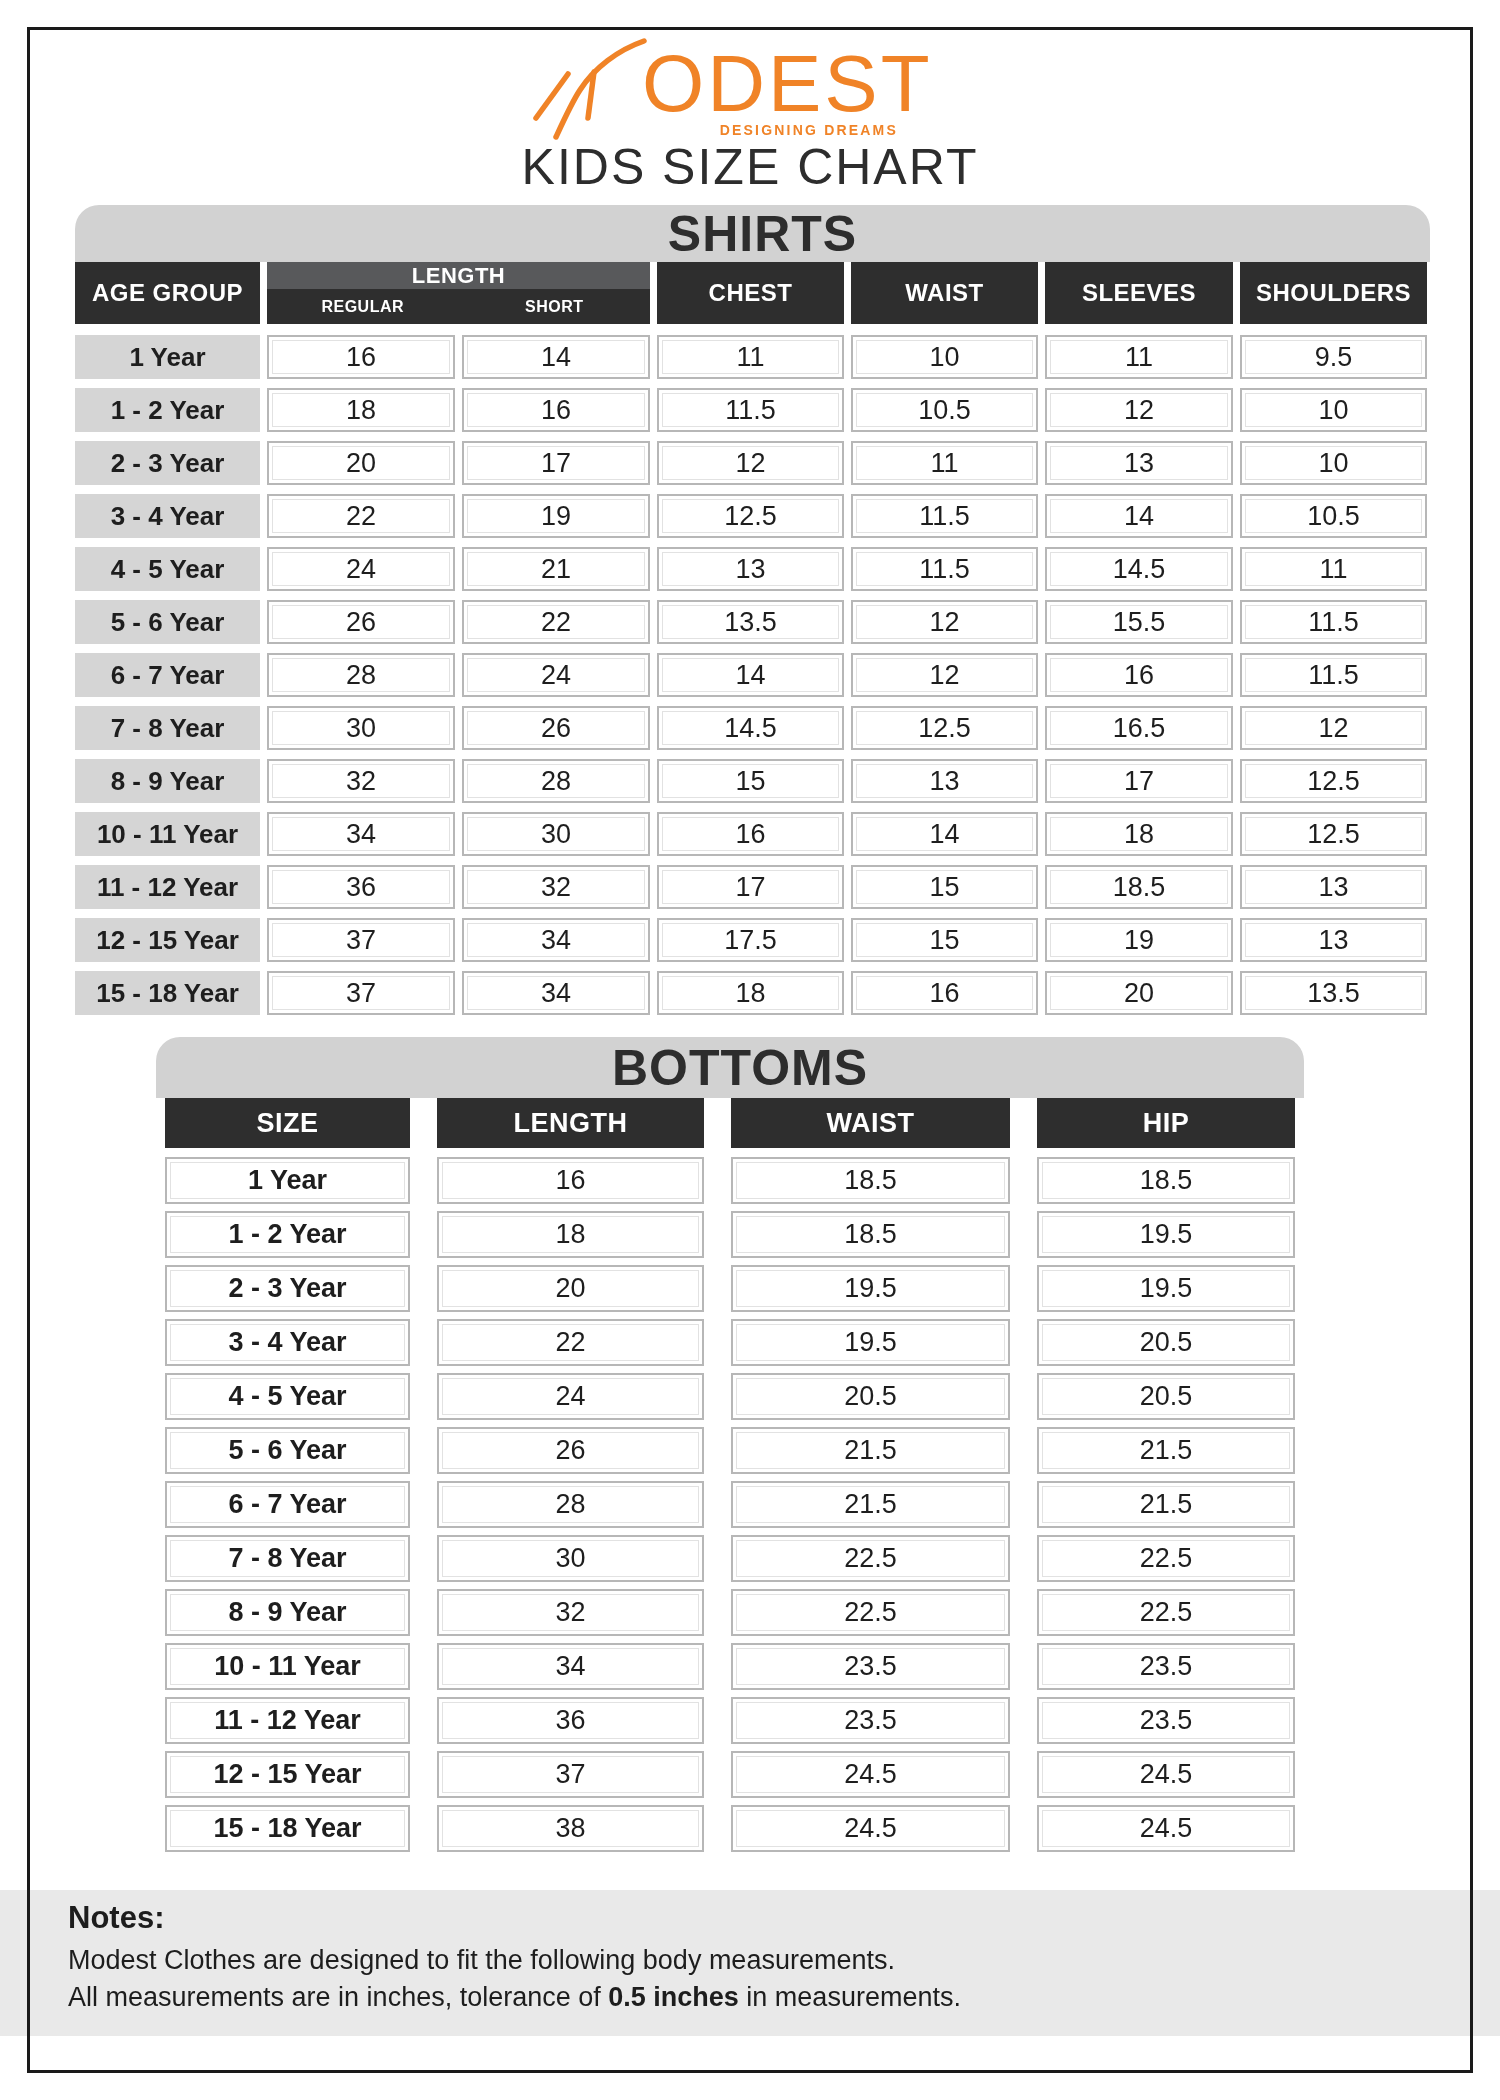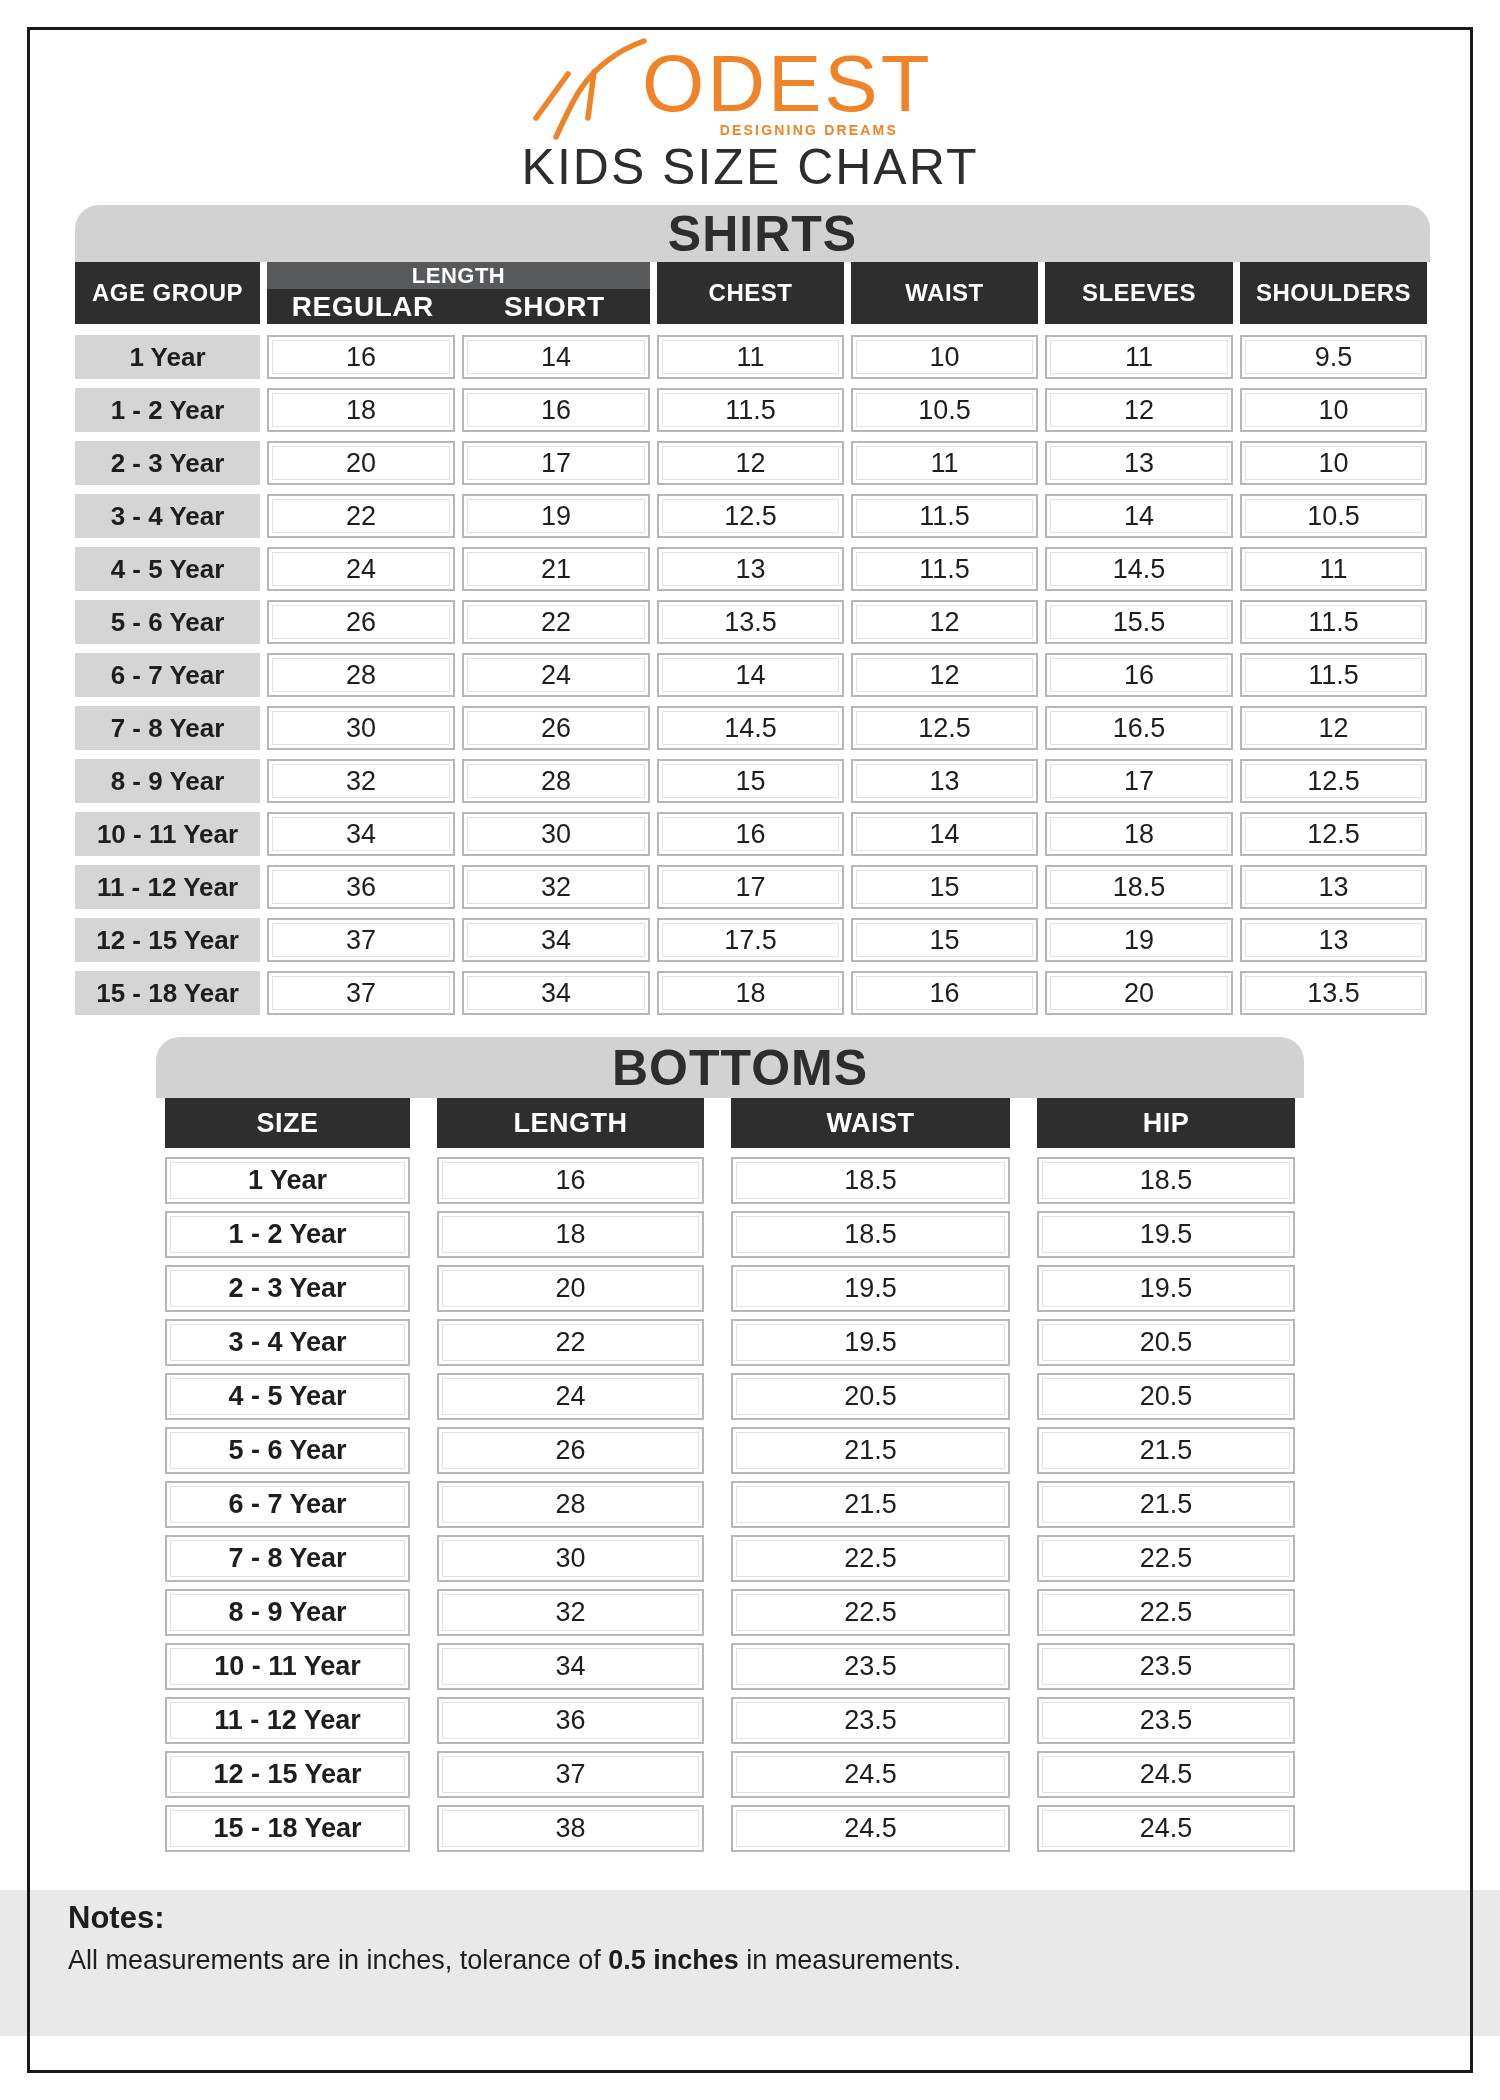--- a/index.html
+++ b/index.html
@@ -32,21 +32,21 @@
                 column-gap:27px;padding:0 9px;}
   .hdr{height:62px;}
   .hdr-b{height:50px;}
   .hdr-cell{background:#2e2e2e;color:#ffffff;font-weight:700;font-size:24px;
             display:flex;align-items:center;justify-content:center;letter-spacing:.5px;}
   .hdr-cell-b{font-size:27px;}
   .len-group{grid-column:2/4;display:flex;flex-direction:column;}
   .len-top{height:27px;background:#58595b;color:#fff;font-weight:700;font-size:22px;
            display:flex;align-items:center;justify-content:center;letter-spacing:.5px;}
   .len-bottom{flex:1;background:#2e2e2e;display:flex;}
-  .len-bottom span{flex:1;color:#fff;font-weight:700;font-size:28px;display:flex;
+  .len-bottom span{flex:1;color:#fff;font-weight:700;font-size:16px;display:flex;
                    align-items:center;justify-content:center;letter-spacing:.5px;}
   .rows{margin-top:11px;}
   .rows-b{margin-top:9px;}
   .row{height:44px;margin-bottom:9px;}
   .row-b{height:47px;margin-bottom:7px;}
   .age-cell{background:#d5d5d5;font-weight:700;font-size:26px;display:flex;
             align-items:center;justify-content:center;}
   .val-cell{background:#ffffff;border:2px solid #b7b7b7;font-size:27px;display:flex;
             align-items:center;justify-content:center;
             box-shadow:inset 0 0 0 3px #ffffff,inset 0 0 0 4px #e2e2e2;}
@@ -61,20 +61,21 @@
 </style>
 </head>
 <body>
 
 <div class="page">
 
   <div class="notes-band">
     <div class="notes-inner">
       <div class="notes-heading">Notes:</div>
       <div>
+          <div class="notes-line"><span>Modest Clothes are designed to fit the following body measurements.</span></div>
           <div class="notes-line"><span>All measurements are in inches, tolerance of </span><b>0.5 inches</b><span> in measurements.</span></div>
         </div>
     </div>
   </div>
 
   <div class="frame"></div>
 
   <div class="logo-wrap">
     <svg class="logo-m" width="120" height="105" viewBox="0 0 120 105">
       <path d="M 114,3 C 88,12 64,30 50,52 C 42,64 32,86 26,99" fill="none" stroke="#F08327" stroke-width="5.5" stroke-linecap="round"></path>

